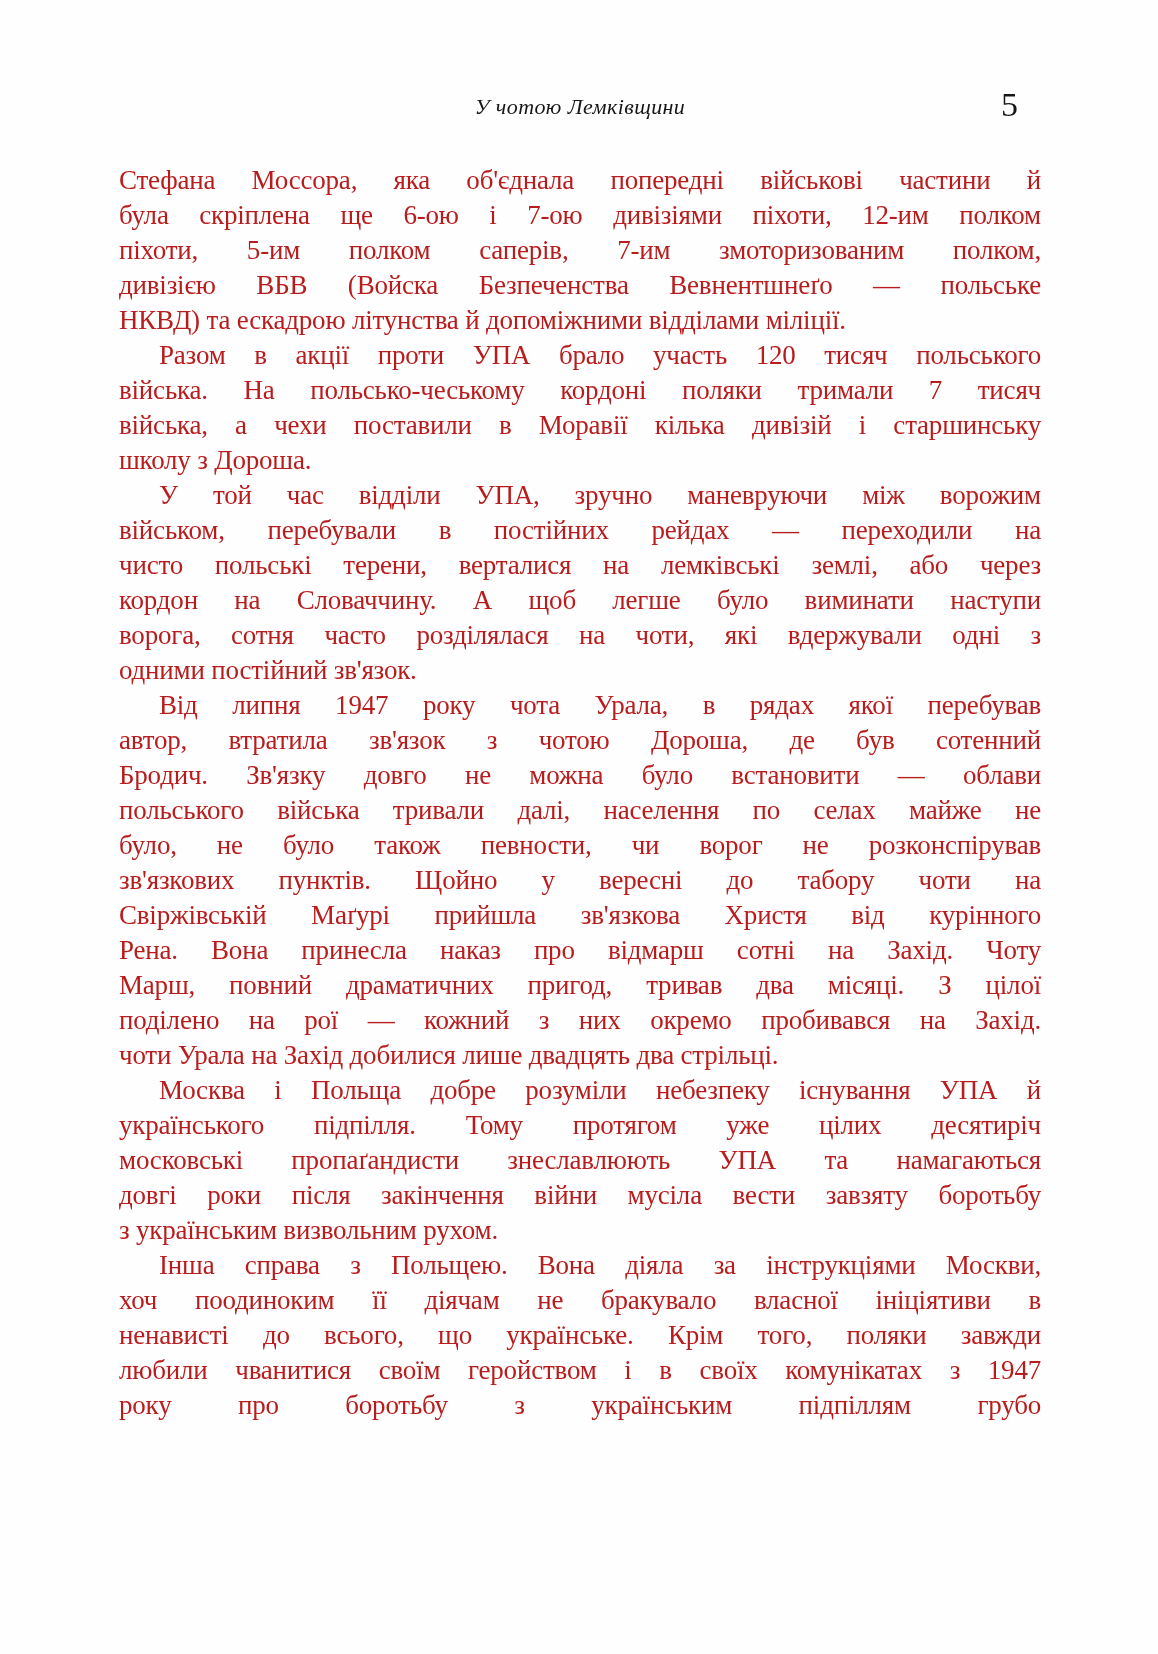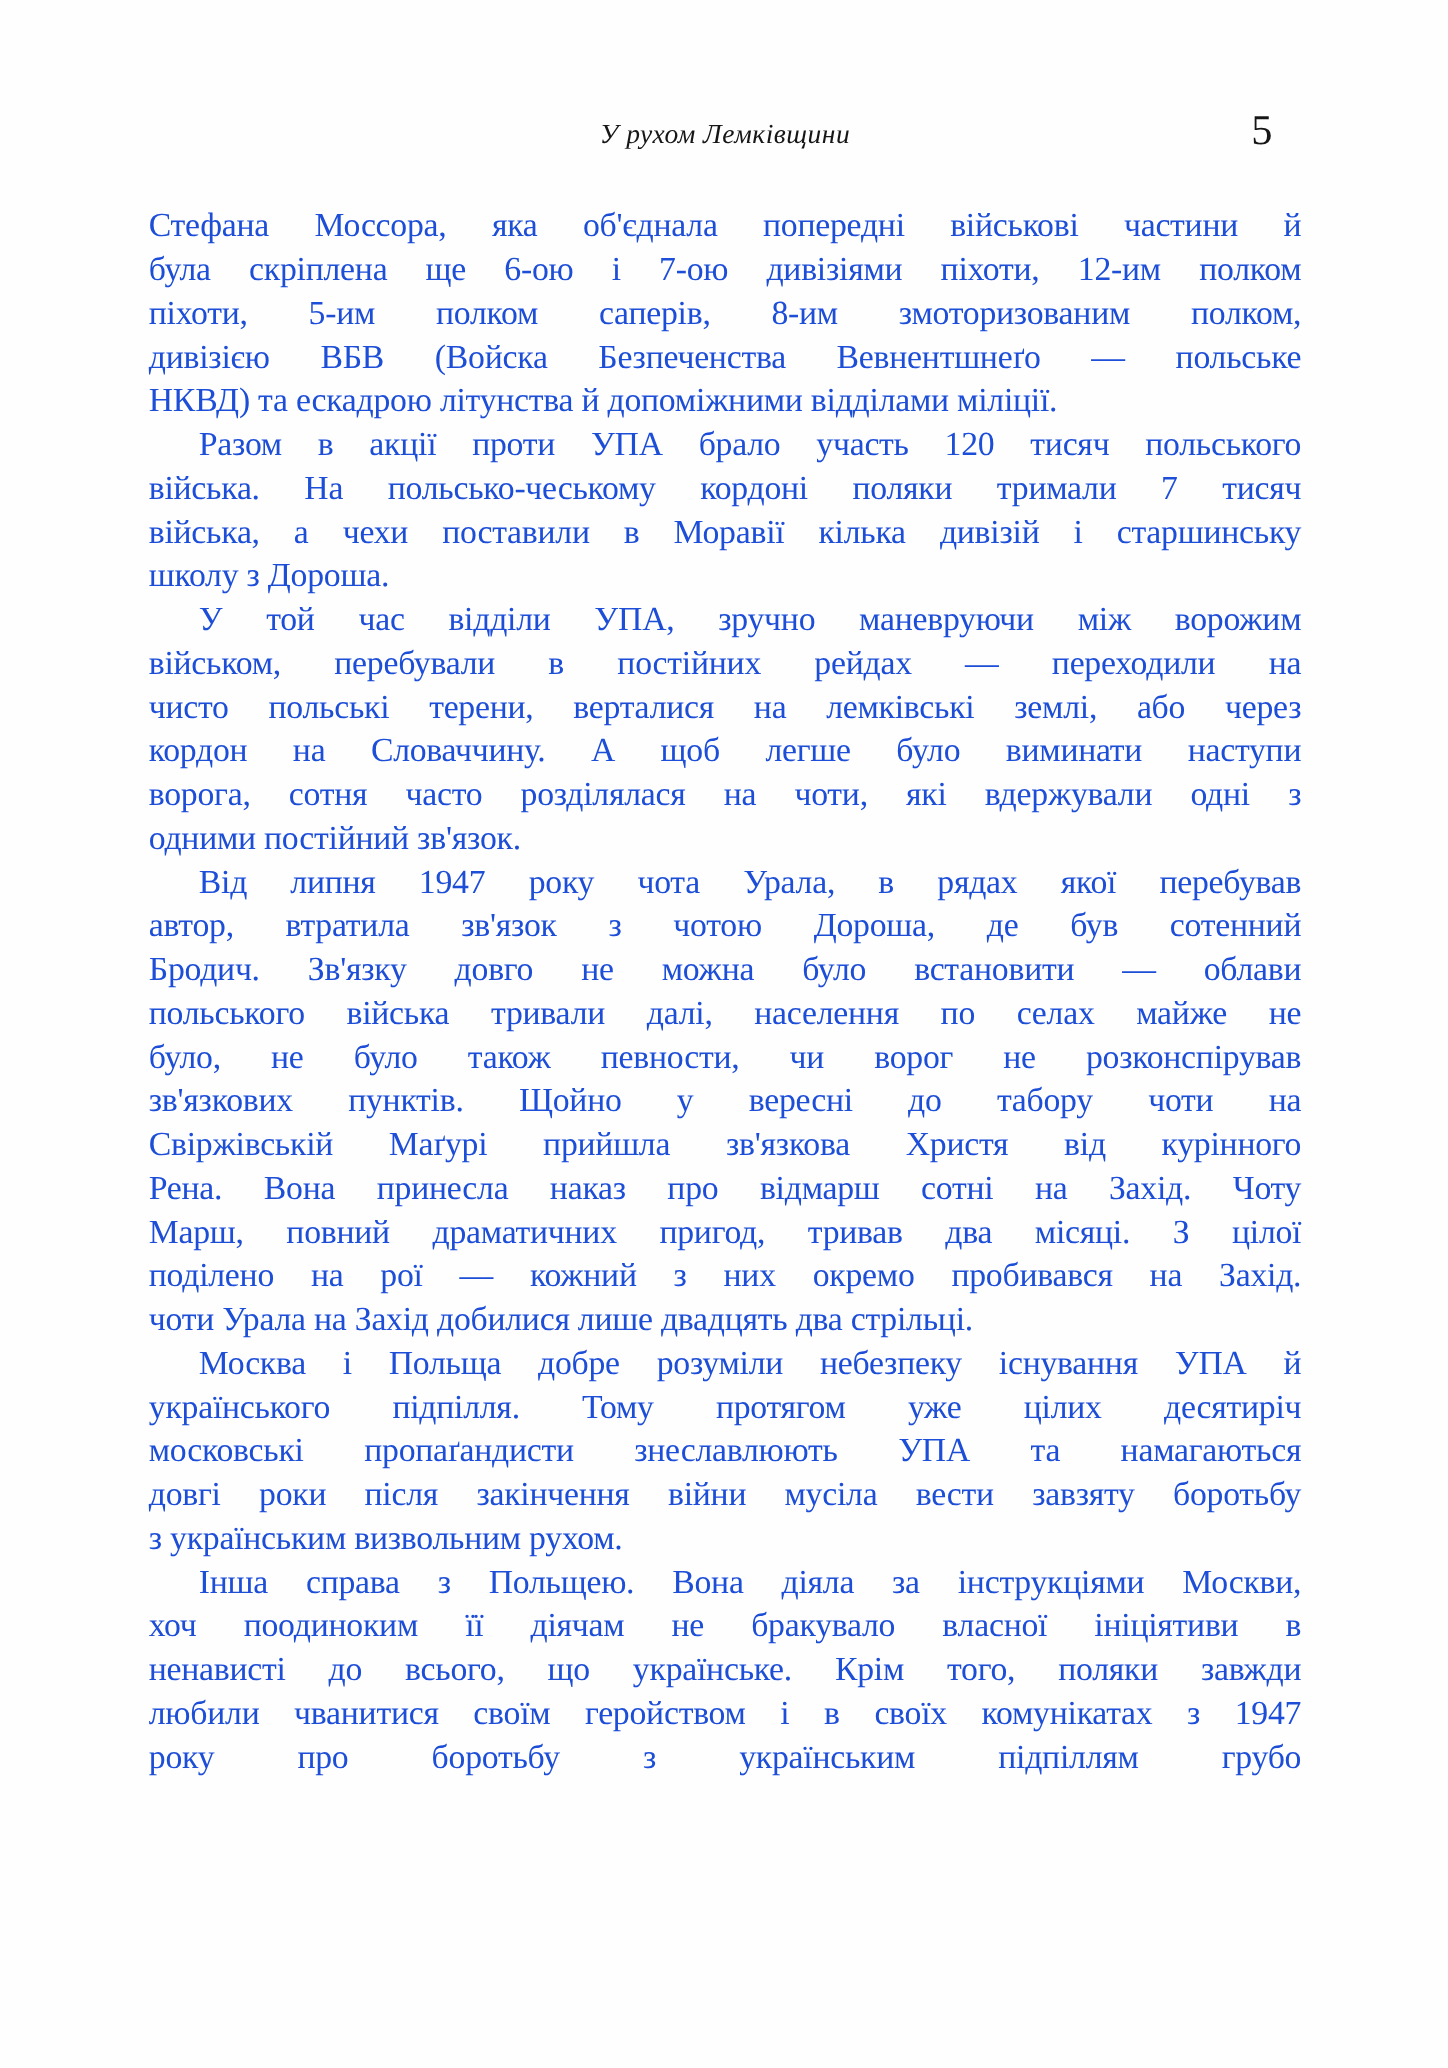--- a/index.html
+++ b/index.html
@@ -44,21 +44,21 @@
     color: #161616;
   }
   .body-text {
     position: absolute;
     top: 163px;
     left: 119px;
     width: 922px;
     font-size: 27px;
     line-height: 35px;
     letter-spacing: -0.2px;
-    color: #1d4ed8;
+    color: #b91c1c;
   }
   .paragraph {
     margin: 0;
     padding: 0;
   }
   .line {
     text-align: justify;
     text-align-last: justify;
     white-space: normal;
   }
@@ -67,28 +67,28 @@
   }
   .line.para-first-indent {
     text-indent: 40px;
   }
 </style>
 </head>
 <body>
 
 <div class="page">
   <header class="running-header">
-    <div class="header-title">У рухом Лемківщини</div>
+    <div class="header-title">У чотою Лемківщини</div>
     <div class="page-number">5</div>
   </header>
   <main class="body-text">
       <div class="paragraph">
         <div class="line">Стефана Моссора, яка об'єднала попередні військові частини й</div>
         <div class="line">була скріплена ще 6-ою і 7-ою дивізіями піхоти, 12-им полком</div>
-        <div class="line">піхоти, 5-им полком саперів, 8-им змоторизованим полком,</div>
+        <div class="line">піхоти, 5-им полком саперів, 7-им змоторизованим полком,</div>
         <div class="line">дивізією ВБВ (Войска Безпеченства Вевнентшнеґо — польське</div>
         <div class="line para-end">НКВД) та ескадрою літунства й допоміжними відділами міліції.</div>
       </div>
       <div class="paragraph">
         <div class="line para-first-indent">Разом в акції проти УПА брало участь 120 тисяч польського</div>
         <div class="line">війська. На польсько-чеському кордоні поляки тримали 7 тисяч</div>
         <div class="line">війська, а чехи поставили в Моравії кілька дивізій і старшинську</div>
         <div class="line para-end">школу з Дороша.</div>
       </div>
       <div class="paragraph">

